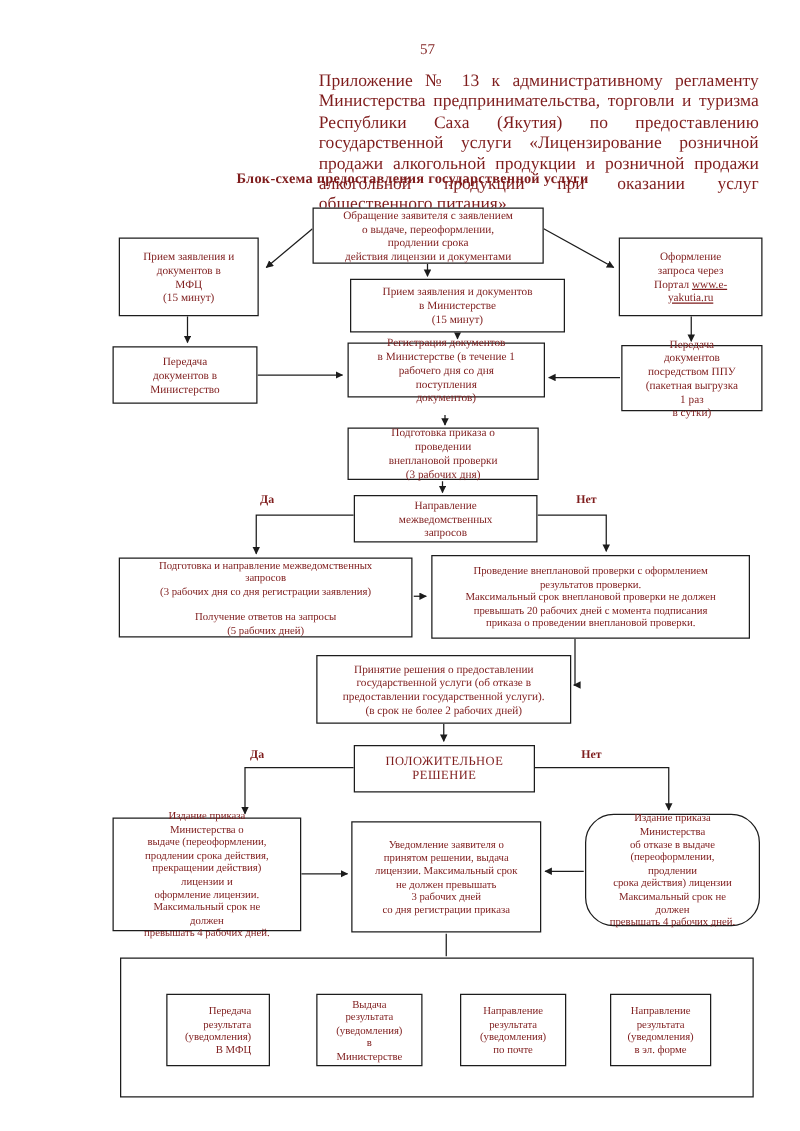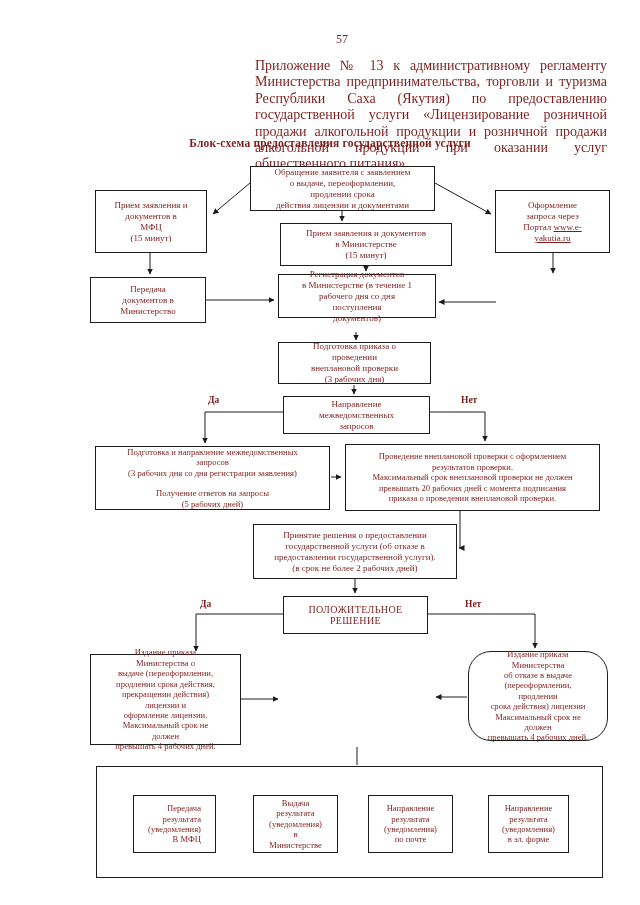--- a/index.html
+++ b/index.html
@@ -88,20 +88,24 @@
   <div class="box" style="left:280px;top:223px;width:172px;height:43px;">Прием заявления и документов
 в Министерстве
 (15 минут)</div>
 
   <div class="box" style="left:90px;top:277px;width:116px;height:46px;">Передача документов в
 Министерство</div>
   <div class="box" style="left:278px;top:274px;width:158px;height:44px;">Регистрация документов
 в Министерстве (в течение 1
 рабочего дня со дня поступления
 документов)</div>
+  <div class="box" style="left:497px;top:276px;width:113px;height:53px;">Передача документов
+посредством ППУ
+(пакетная выгрузка 1 раз
+в сутки)</div>
 
   <div class="box" style="left:278px;top:342px;width:153px;height:42px;">Подготовка приказа о проведении
 внеплановой проверки
 (3 рабочих дня)</div>
 
   <div class="box" style="left:283px;top:396px;width:147px;height:36px;">Направление межведомственных
 запросов</div>
   <div class="branch-label" style="left:208px;top:395px;">Да</div>
   <div class="branch-label" style="left:461px;top:395px;">Нет</div>
 
@@ -126,20 +130,26 @@
   <div class="branch-label" style="left:200px;top:599px;">Да</div>
   <div class="branch-label" style="left:465px;top:599px;">Нет</div>
 
   <div class="box small" style="left:90px;top:654px;width:151px;height:91px;">Издание приказа Министерства о
 выдаче (переоформлении,
 продлении срока действия,
 прекращении действия) лицензии и
 оформление лицензии.
 Максимальный срок не должен
 превышать 4 рабочих дней.</div>
+  <div class="box small" style="left:281px;top:657px;width:152px;height:89px;">Уведомление заявителя о
+принятом решении, выдача
+лицензии. Максимальный срок
+не должен превышать
+3 рабочих дней
+со дня регистрации приказа</div>
   <div class="box small" style="left:468px;top:651px;width:140px;height:90px;border-radius:23px;">Издание приказа Министерства
 об отказе в выдаче
 (переоформлении, продлении
 срока действия) лицензии
 Максимальный срок не должен
 превышать 4 рабочих дней.</div>
 
   <div class="box" style="left:96px;top:766px;width:507px;height:112px;"></div>
   <div class="box small" style="left:133px;top:795px;width:83px;height:58px;text-align:right;">Передача
 результата

